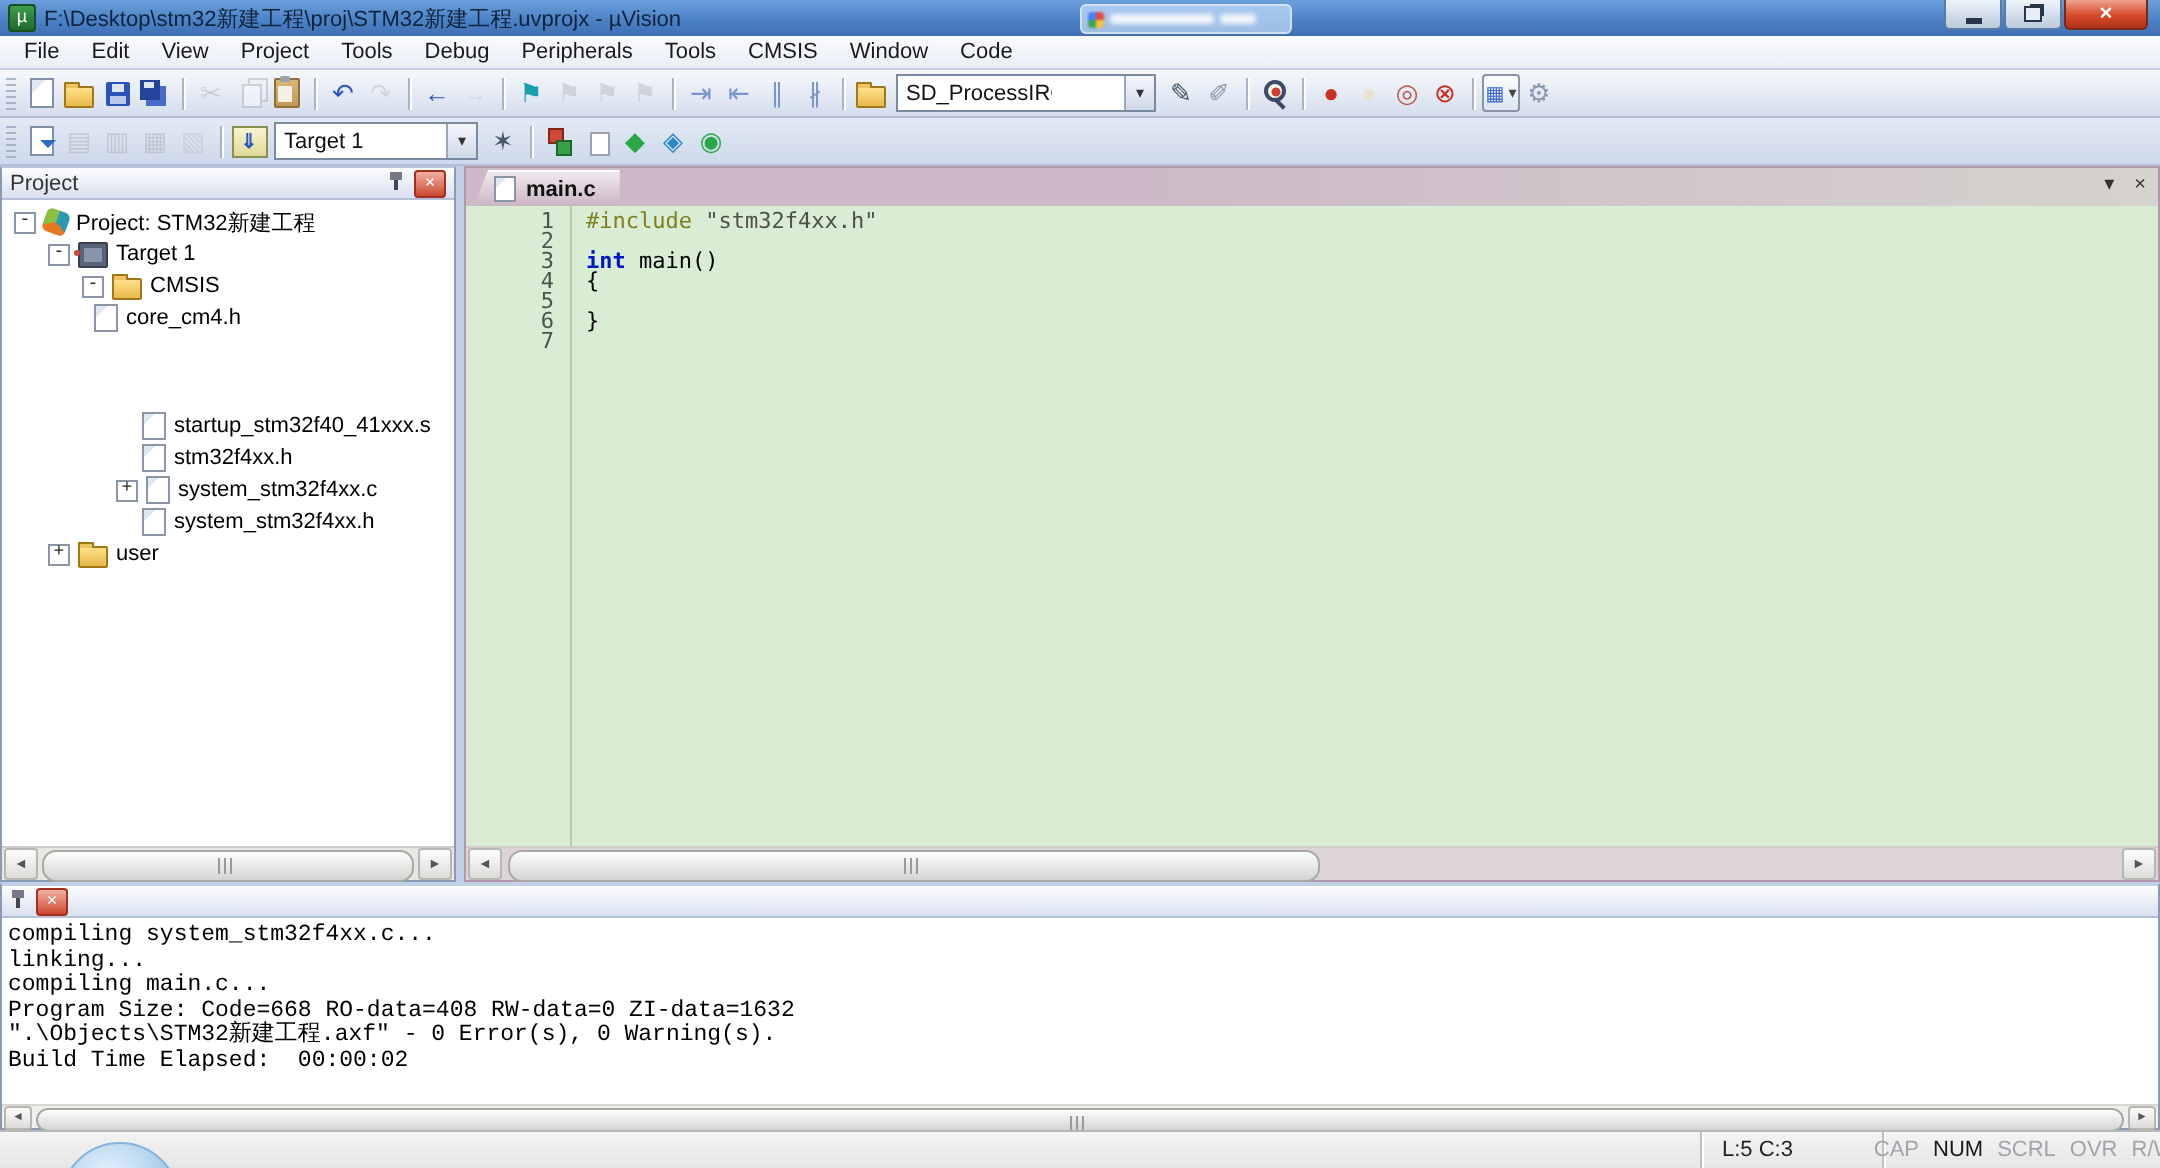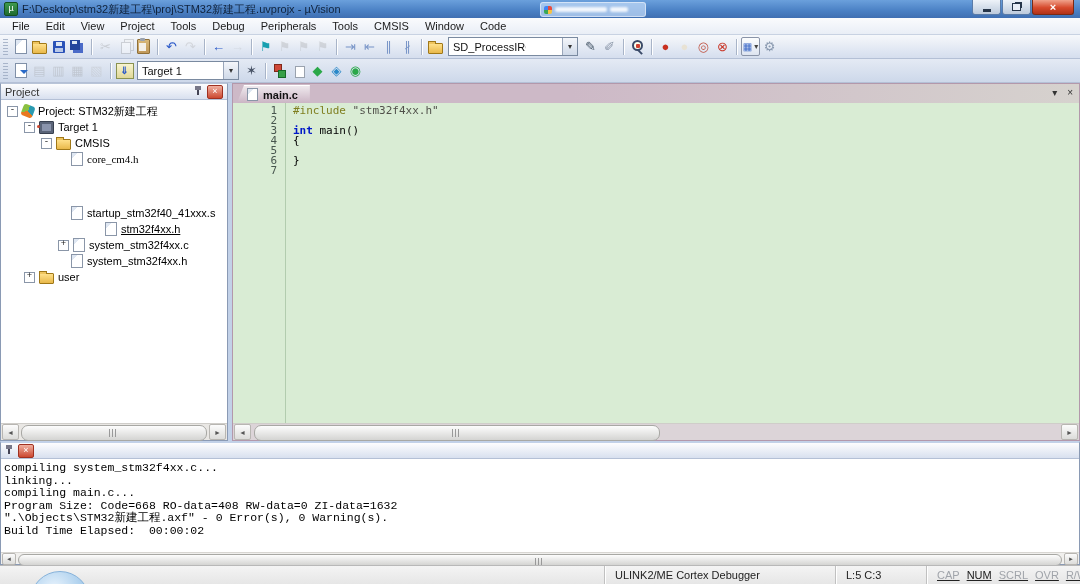--- a/index.html
+++ b/index.html
@@ -121,21 +121,21 @@
   .bo-scroll .sb-arrow{width:12px;height:10px;font-size:6px;}
   .bo-scroll .sb-track,.bo-scroll .sb-thumb{height:10px;}
 
   
   .statusbar{height:18px;flex:0 0 auto;background:linear-gradient(#f4f4f4,#e6e6e6);border-top:1px solid #b8b8b8;display:flex;align-items:center;position:relative;overflow:hidden;}
   .sb-left{flex:1;height:100%;position:relative;}
   .orb{position:absolute;left:30px;top:5px;width:58px;height:58px;border-radius:50%;background:radial-gradient(circle at 40% 30%,#eaf4fd,#a8cdec 55%,#7fb0dc);border:1px solid #86b2da;}
   .sb-sec{height:100%;display:flex;align-items:center;padding:0 10px;border-left:1px solid #c0c0c0;box-shadow:inset 1px 0 0 #fff;color:#222;}
   .sb-debugger{width:210px;}
   .sb-cursor{width:70px;}
-  .sb-flags{width:120px;gap:7px;justify-content:flex-start;padding-right:23px;text-decoration:underline;}
+  .sb-flags{width:120px;gap:7px;justify-content:center;padding-right:8px;}
   .flag{color:#a0a4aa;}
   .flag.on{color:#1a1a1a;}
 </style>
 </head>
 <body>
 
 <div class="window">
 
   <div class="titlebar">
     <div class="appicon">µ</div>
@@ -294,31 +294,31 @@
           <div class="tree-row" style="padding-left: 23px;">
             <span class="exp">-</span>
             <span class="ti ti-target"></span>
             <span class="tree-label">Target 1</span>
           </div>
           <div class="tree-row" style="padding-left: 40px;">
             <span class="exp">-</span>
             <span class="ti ti-folder"></span>
             <span class="tree-label">CMSIS</span>
           </div>
-          <div class="tree-row" style="padding-left: 57px; font-family: Liberation Serif, serif;">
+          <div class="tree-row" style="padding-left: 33px;">
             <span class="exp-spacer"></span>
             <span class="ti ti-file"></span>
             <span class="tree-label">core_cm4.h</span>
           </div>
           <div class="tree-row" style="padding-left: 57px; margin-top: 38px;">
             <span class="exp-spacer"></span>
             <span class="ti ti-file"></span>
             <span class="tree-label">startup_stm32f40_41xxx.s</span>
           </div>
-          <div class="tree-row" style="padding-left: 91px; text-decoration: underline;">
+          <div class="tree-row" style="padding-left: 57px;">
             <span class="exp-spacer"></span>
             <span class="ti ti-file"></span>
             <span class="tree-label">stm32f4xx.h</span>
           </div>
           <div class="tree-row" style="padding-left: 57px;">
             <span class="exp">+</span>
             <span class="ti ti-file"></span>
             <span class="tree-label">system_stm32f4xx.c</span>
           </div>
           <div class="tree-row" style="padding-left: 57px;">
@@ -392,21 +392,20 @@
           <span class="sb-thumb" style="left:1px;right:1px"></span>
         </span>
       <span class="sb-arrow">►</span>
     </div>
   </div>
 
   <div class="statusbar">
     <div class="sb-left">
       <div class="orb"></div>
     </div>
-    <div class="sb-sec sb-debugger">ULINK2/ME Cortex Debugger</div>
     <div class="sb-sec sb-cursor">L:5 C:3</div>
     <div class="sb-sec sb-flags" id="flags">
         <span class="flag">CAP</span>
         <span class="flag on">NUM</span>
         <span class="flag">SCRL</span>
         <span class="flag">OVR</span>
         <span class="flag">R/W</span>
       </div>
   </div>
 

